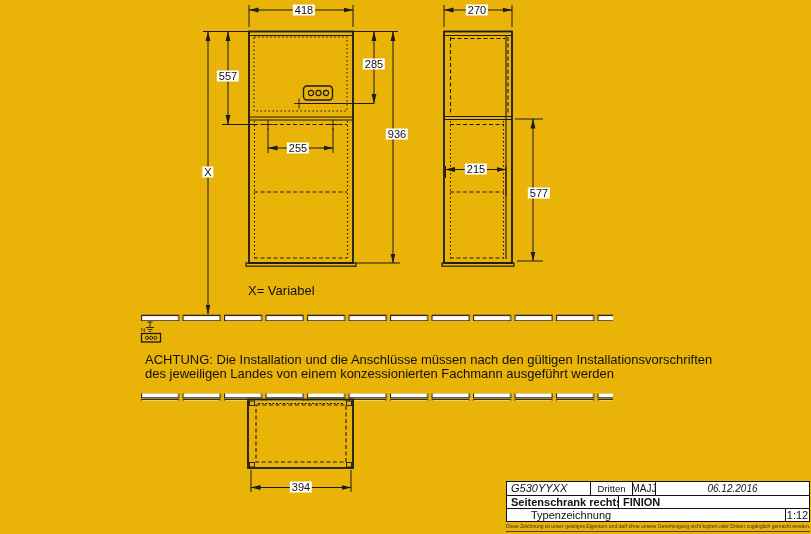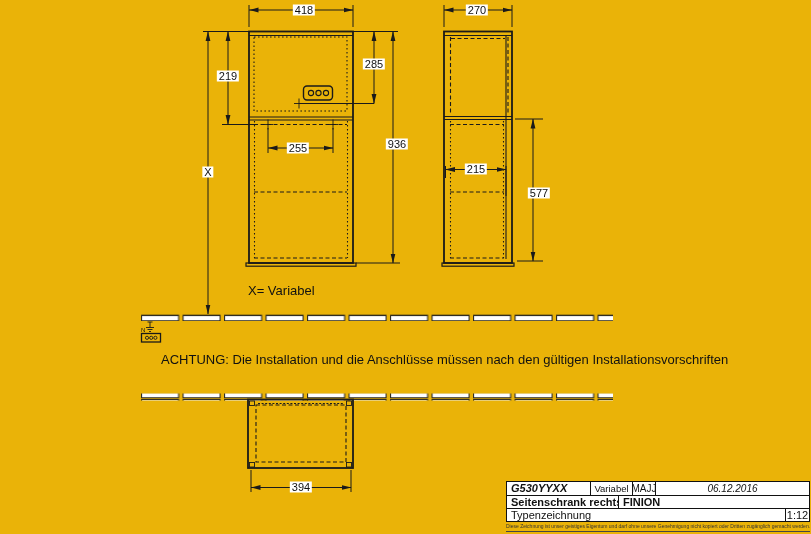--- a/index.html
+++ b/index.html
@@ -17,24 +17,24 @@
            flex-direction:column;align-items:center;justify-content:flex-start;padding-top:1px;}
   .vb-name{font-family:"Liberation Serif",serif;font-weight:bold;font-size:10px;line-height:10px;
            color:#2c3a69;white-space:nowrap;margin-top:1px;letter-spacing:0.2px;}
   .vb-rule{width:74px;height:1.2px;background:#2c3a69;margin-top:1.5px;}
   .vb-year{font-family:"Liberation Serif",serif;font-size:5.5px;line-height:6px;color:#2c3a69;
            letter-spacing:1.5px;margin-top:1px;}
   .tb-main{flex:1;display:flex;flex-direction:column;}
   .tb-row{display:flex;box-sizing:border-box;}
   .tb-row.r1{height:14px;border-bottom:1px solid #111;}
   .tb-row.r2{height:13px;border-bottom:1px solid #111;}
-  .tb-row.r3{flex:1;}
+  .tb-row.r3{flex:1;margin-left:20px;}
   .c{display:flex;align-items:center;box-sizing:border-box;font-size:10.5px;line-height:11px;
      white-space:nowrap;overflow:hidden;}
-  .c.art{width:84px;border-right:1px solid #111;font-weight:bold;font-style:italic;padding-left:4px;font-size:11px;}
+  .c.art{width:84px;border-right:1px solid #111;font-weight:normal;font-style:italic;padding-left:4px;font-size:11px;}
   .c.zl{width:42px;border-right:1px solid #111;justify-content:center;font-size:9.5px;}
   .c.dr{width:23px;border-right:1px solid #111;justify-content:center;font-size:10px;}
   .c.dt{flex:1;justify-content:center;font-size:10px;font-style:italic;}
   .c.pt{width:112px;border-right:1px solid #111;font-weight:bold;padding-left:4px;font-size:11px;}
   .c.se{flex:1;font-weight:bold;padding-left:4px;font-size:11px;}
   .c.ty{flex:1;padding-left:4px;font-size:11px;}
   .c.sc{width:24px;border-left:1px solid #111;justify-content:center;font-size:11px;}
   .fineprint{position:absolute;left:506px;top:522.5px;width:304px;font-size:5px;line-height:7px;
              color:#333;white-space:nowrap;overflow:hidden;border-bottom:1px solid #444;
              padding-bottom:1px;box-sizing:border-box;}
@@ -132,39 +132,40 @@
       <rect x="249.5" y="462.5" width="5" height="4.5" stroke-width="0.9"></rect>
       <rect x="346.5" y="462.5" width="5" height="4.5" stroke-width="0.9"></rect>
       <g stroke-width="1">
         <path d="M251,470 V492 M351,470 V492"></path>
         <path d="M251,487.5 H351" marker-start="url(#arr)" marker-end="url(#arr)"></path>
       </g>
     </g>
   </svg>
 
   <div class="dim" style="left:304px;top:10px">418</div>
-  <div class="dim" style="left:228px;top:76px">219</div>
+  <div class="dim" style="left:228px;top:76px">557</div>
   <div class="dim" style="left:374px;top:64px">285</div>
   <div class="dim" style="left:298px;top:148px">255</div>
-  <div class="dim" style="left:397px;top:144px">936</div>
+  <div class="dim" style="left:397px;top:134px">936</div>
   <div class="dim" style="left:208px;top:172px">X</div>
   <div class="dim" style="left:477px;top:10px">270</div>
   <div class="dim" style="left:476px;top:169px">215</div>
   <div class="dim" style="left:539px;top:193px">577</div>
   <div class="dim" style="left:301px;top:487px">394</div>
 
   <div class="note" style="left:248px;top:284px">X= Variabel</div>
   <span class="icon-letter" style="left:141px;top:327px">N</span>
-  <div class="note" style="left:161px;top:353px">ACHTUNG: Die Installation und die Anschlüsse müssen nach den gültigen Installationsvorschriften</div>
+  <div class="note" style="left:145px;top:353px">ACHTUNG: Die Installation und die Anschlüsse müssen nach den gültigen Installationsvorschriften</div>
+  <div class="note" style="left:145px;top:366.5px">des jeweiligen Landes von einem konzessionierten Fachmann ausgeführt werden</div>
 
   <div class="titleblock">
     <div class="tb-main">
       <div class="tb-row r1">
         <div class="c art">G530YYXX</div>
-        <div class="c zl">Variabel</div>
+        <div class="c zl">Dritten</div>
         <div class="c dr">MAJJ</div>
         <div class="c dt">06.12.2016</div>
       </div>
       <div class="tb-row r2">
         <div class="c pt">Seitenschrank rechts</div>
         <div class="c se">FINION</div>
       </div>
       <div class="tb-row r3">
         <div class="c ty">Typenzeichnung</div>
         <div class="c sc">1:12</div>

